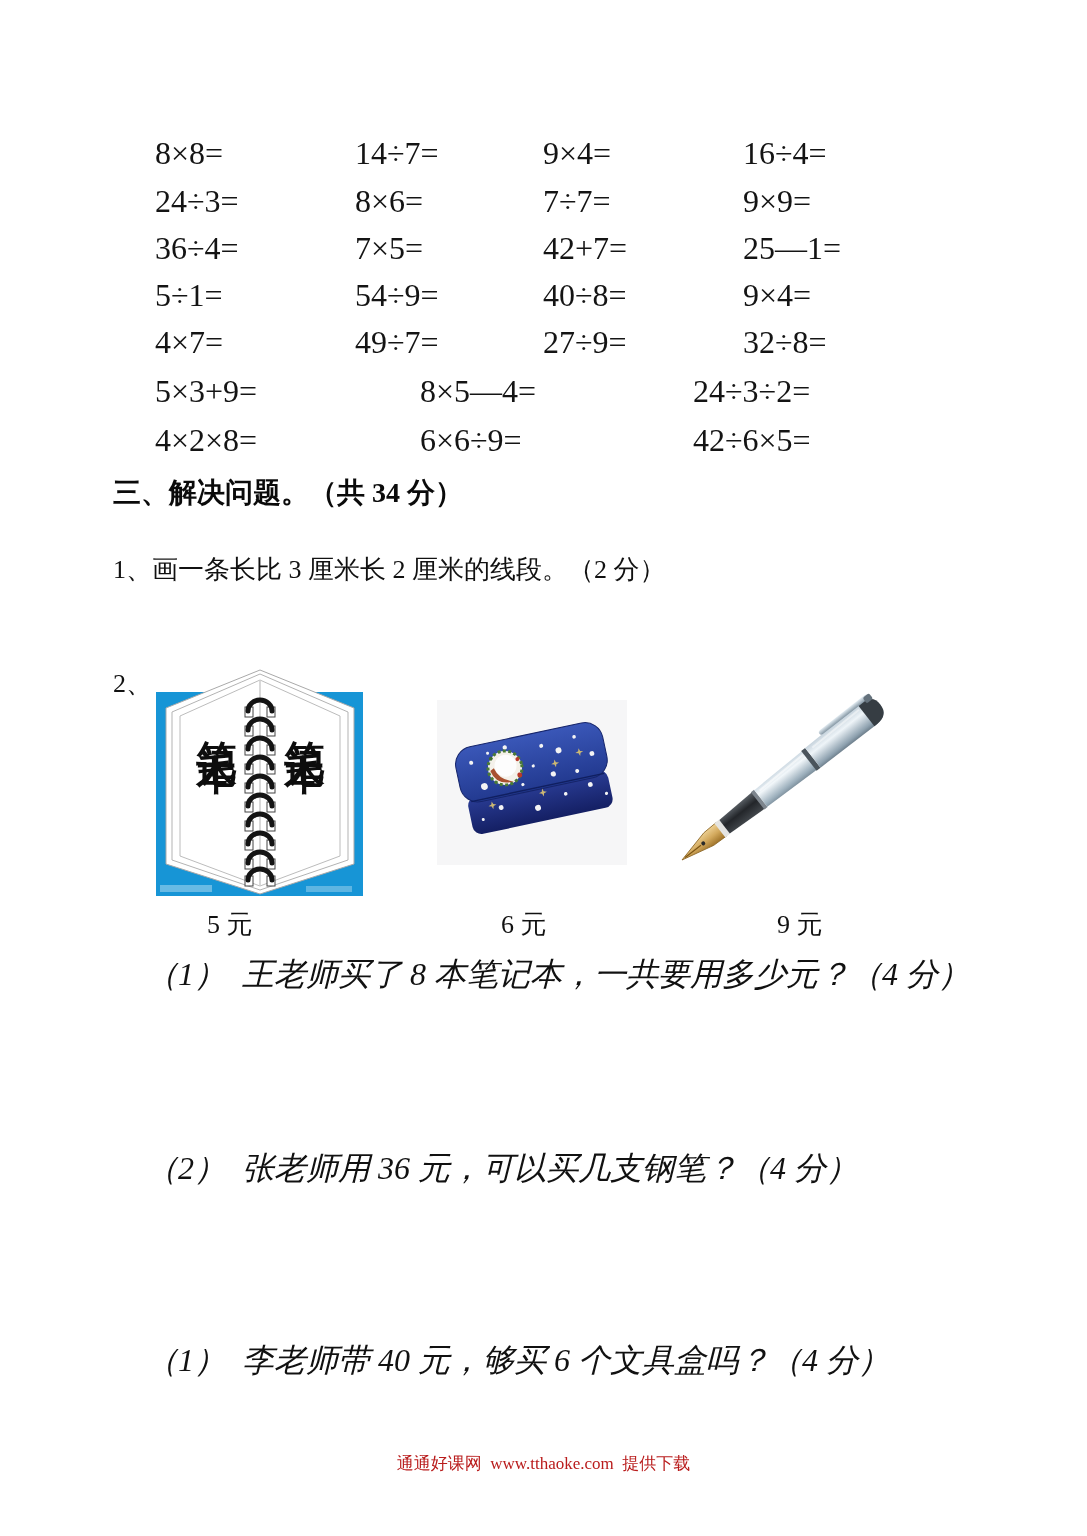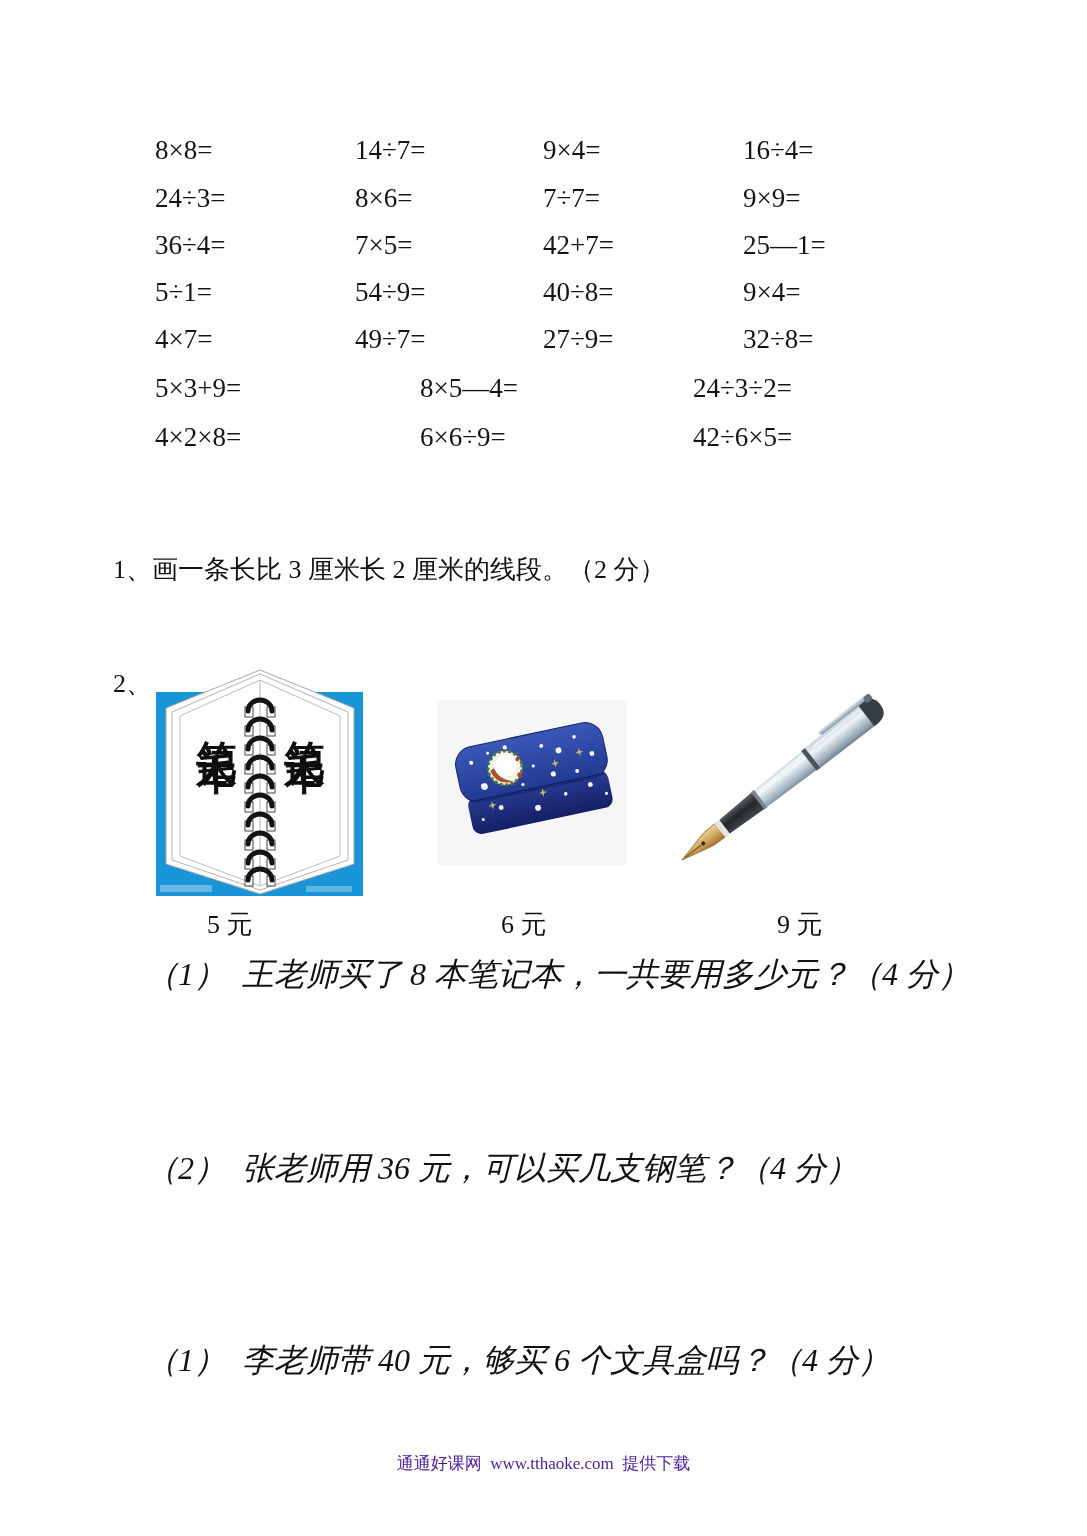--- a/index.html
+++ b/index.html
@@ -2,21 +2,21 @@
 <html><head>
 <meta charset="utf-8">
 <style>
   html,body { margin:0; padding:0; background:#e8e8e8; }
   .page {
     position:relative; width:1087px; height:1536px; margin:0 auto;
     background:#ffffff; overflow:hidden;
     font-family:"Liberation Serif","DejaVu Serif",serif; color:#111;
   }
   
-  .mcell { position:absolute; font-size:27px; white-space:pre; color:#141414; }
+  .mcell { position:absolute; font-size:32px; white-space:pre; color:#141414; }
   .r1{top:135px}.r2{top:183px}.r3{top:230px}.r4{top:277px}.r5{top:324px}.r6{top:373px}.r7{top:422px}
   .c1{left:155px}.c2{left:355px}.c3{left:543px}.c4{left:743px}
   .t1{left:155px}.t2{left:420px}.t3{left:693px}
   
   .sec-header { position:absolute; left:113px; top:474px; font-size:28px; font-weight:bold; white-space:pre; color:#0a0a0a; }
   .q1 { position:absolute; left:113px; top:520px; font-size:26px; white-space:pre;margin-top:32px; }
   .q2label { position:absolute; left:113px; top:666px; font-size:26px; white-space:pre; }
   .subq { position:absolute; left:146px; font-size:32px; white-space:pre;font-style:italic; }
   .sub1{top:953px}.sub2{top:1147px}.sub3{top:1339px}
   .price { position:absolute; top:907px; font-size:26px; white-space:pre;text-align:center; }
@@ -27,21 +27,21 @@
     position:absolute; width:44px; top:708px;
     writing-mode:vertical-rl; text-orientation:upright;
     font-family:"Liberation Sans","DejaVu Sans",sans-serif;
     font-weight:900; font-size:40px; letter-spacing:7px; line-height:1;
     color:#0d0d0d; text-align:center;
   }
   .nb-left{left:193px}.nb-right{left:281px}
   
   .footer {
     position:absolute; left:0; top:1452px; width:100%;
-    text-align:center; font-size:17px; color:#4c1d95; white-space:pre;
+    text-align:center; font-size:17px; color:#b91c1c; white-space:pre;
   }
 </style>
 </head>
 <body>
 
 <div class="page">
 
   <div>
     <span class="mcell r1 c1">8×8=</span>
     <span class="mcell r1 c2">14÷7=</span>
@@ -64,20 +64,21 @@
     <span class="mcell r5 c3">27÷9=</span>
     <span class="mcell r5 c4">32÷8=</span>
     <span class="mcell r6 t1">5×3+9=</span>
     <span class="mcell r6 t2">8×5—4=</span>
     <span class="mcell r6 t3">24÷3÷2=</span>
     <span class="mcell r7 t1">4×2×8=</span>
     <span class="mcell r7 t2">6×6÷9=</span>
     <span class="mcell r7 t3">42÷6×5=</span>
   </div>
 
+  <div class="sec-header">三、解决问题。（共 34 分）</div>
   <div class="q1">1、画一条长比 3 厘米长 2 厘米的线段。（2 分）</div>
   <div class="q2label">2、</div>
 
   <svg class="img-abs" style="left:156px;top:668px" width="207" height="228" viewBox="0 0 207 228">
     <rect x="0" y="24" width="207" height="204" fill="#1795d6"></rect>
     <rect x="4" y="217" width="52" height="7" fill="#ffffff" opacity="0.35"></rect>
     <rect x="150" y="218" width="46" height="6" fill="#ffffff" opacity="0.3"></rect>
     <polygon points="104,2 10,40 10,196 104,226 198,196 198,40" fill="#ffffff" stroke="#a9a9a9" stroke-width="1"></polygon>
     <polygon points="104,6 16,44 16,192 104,222 192,192 192,44" fill="#ffffff" stroke="#b3b3b3" stroke-width="1"></polygon>
     <polygon points="104,12 24,48 24,188 104,218 184,188 184,48" fill="#ffffff" stroke="#bcbcbc" stroke-width="1"></polygon>

